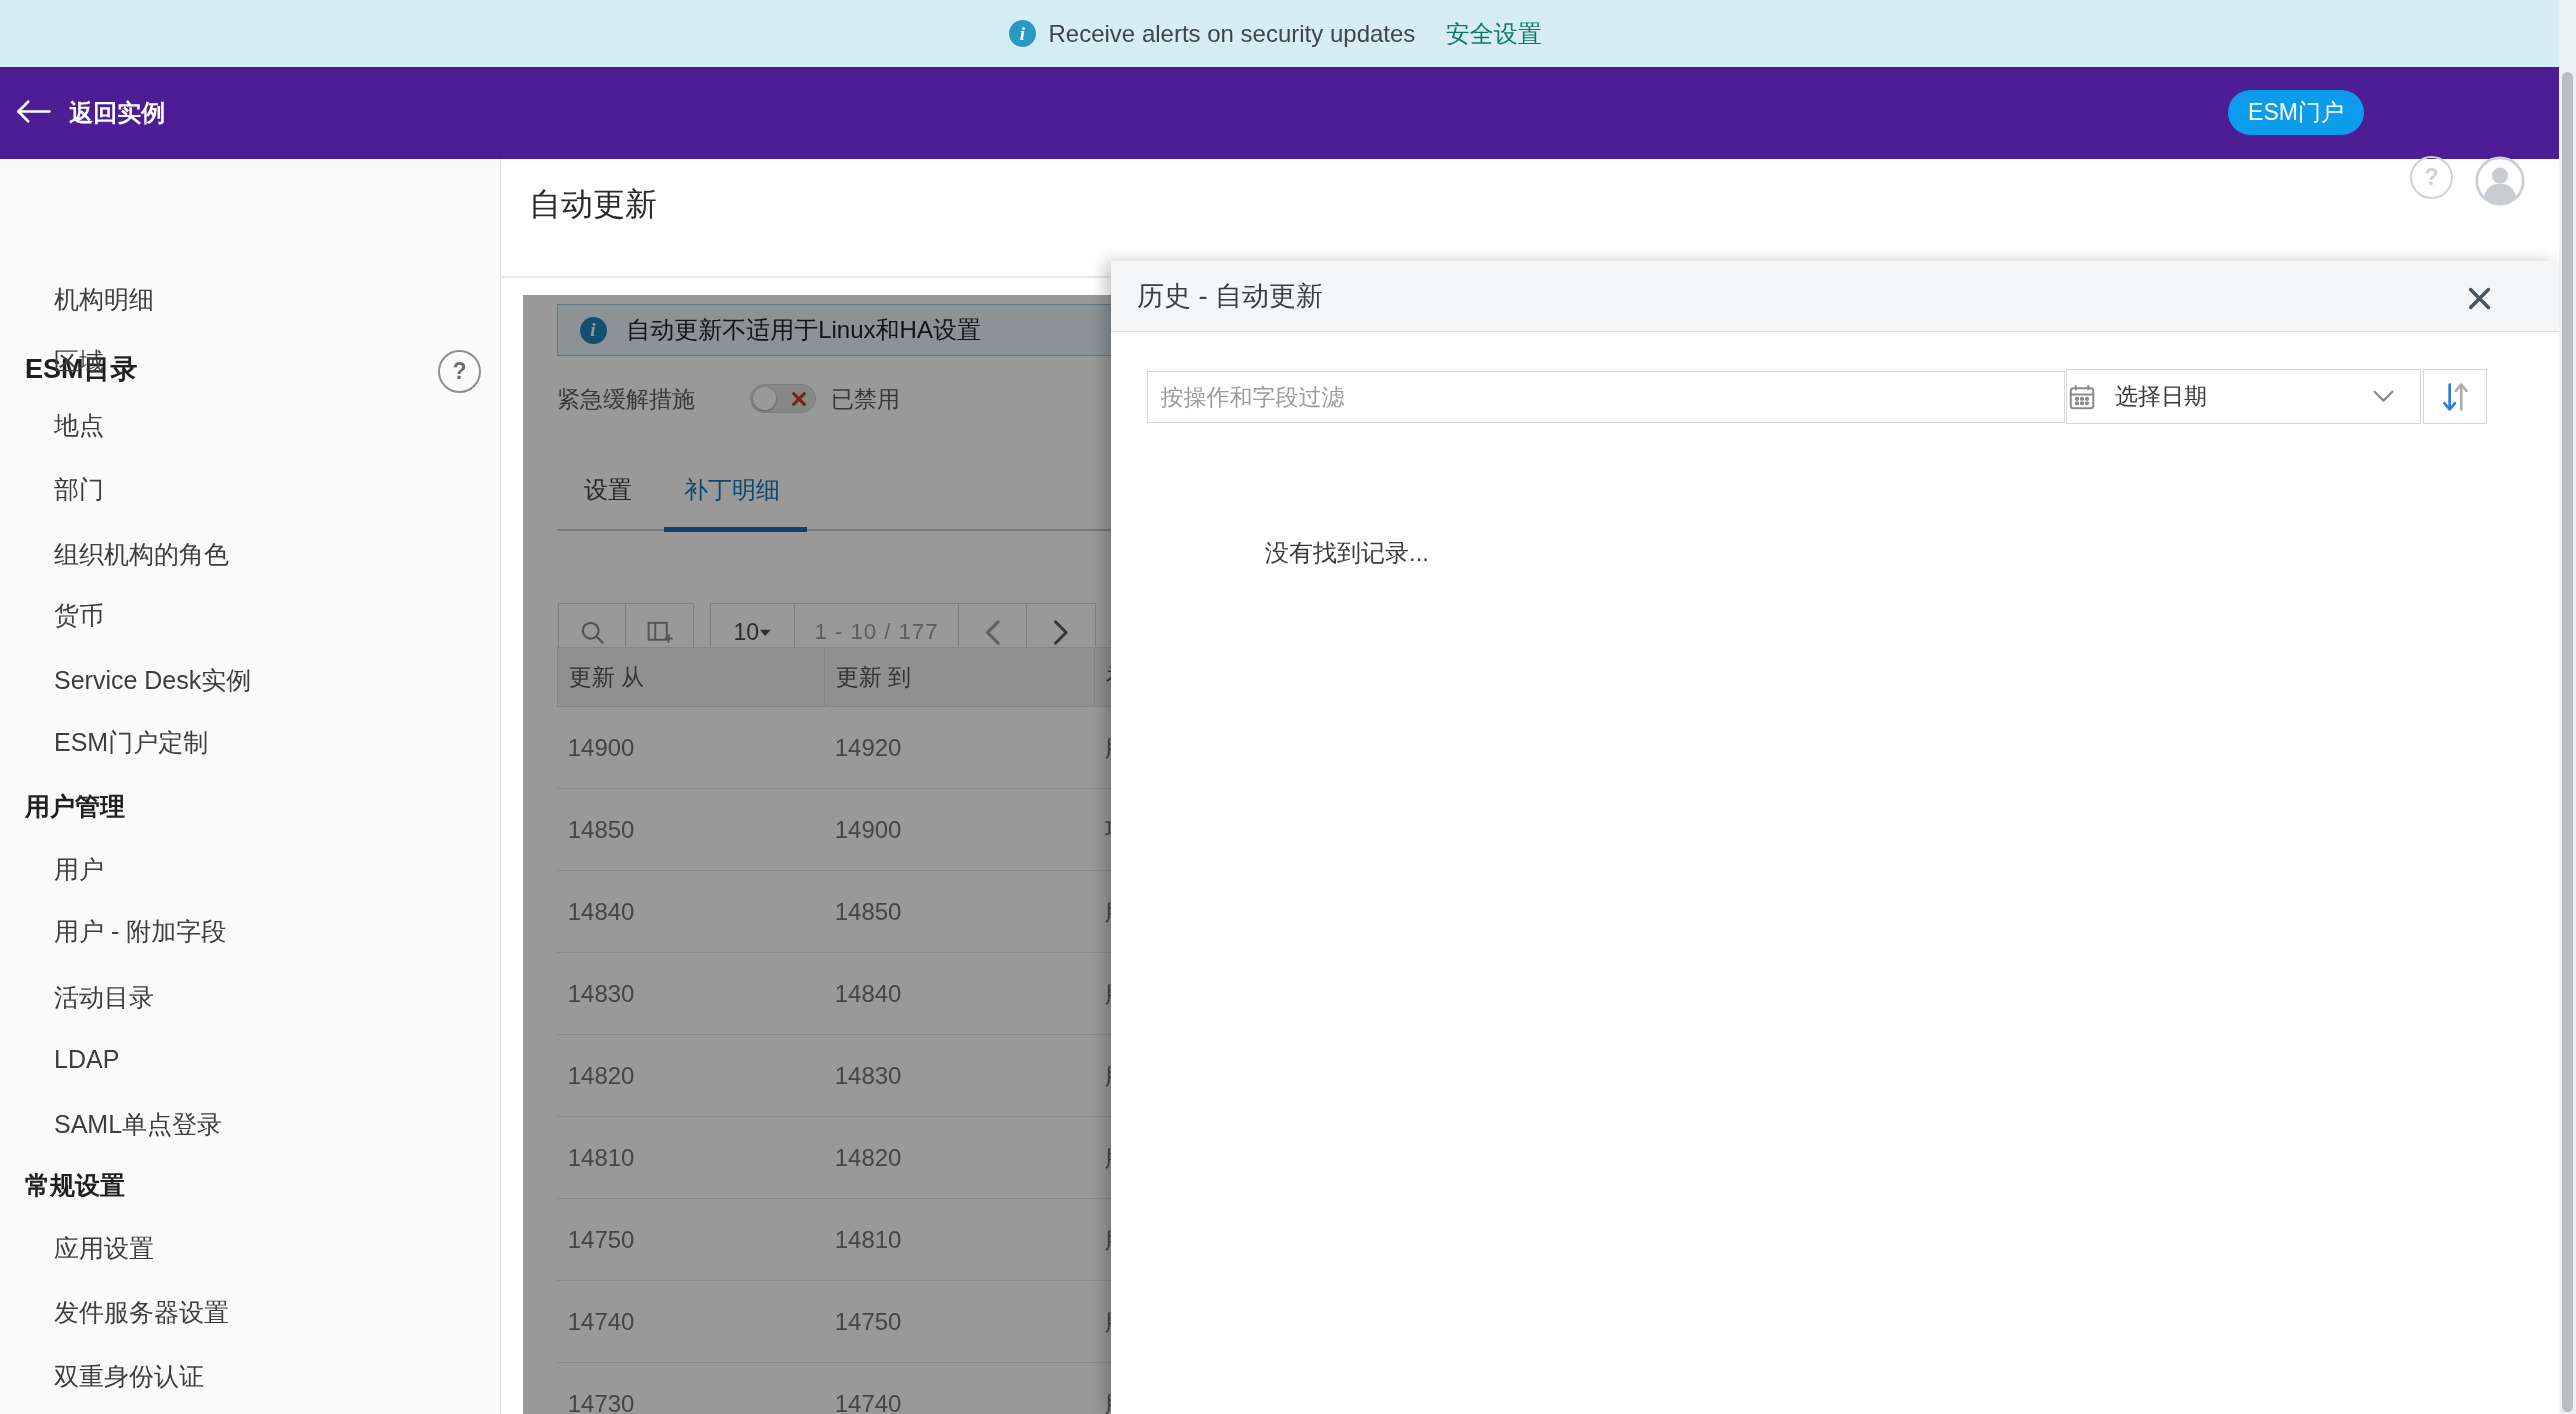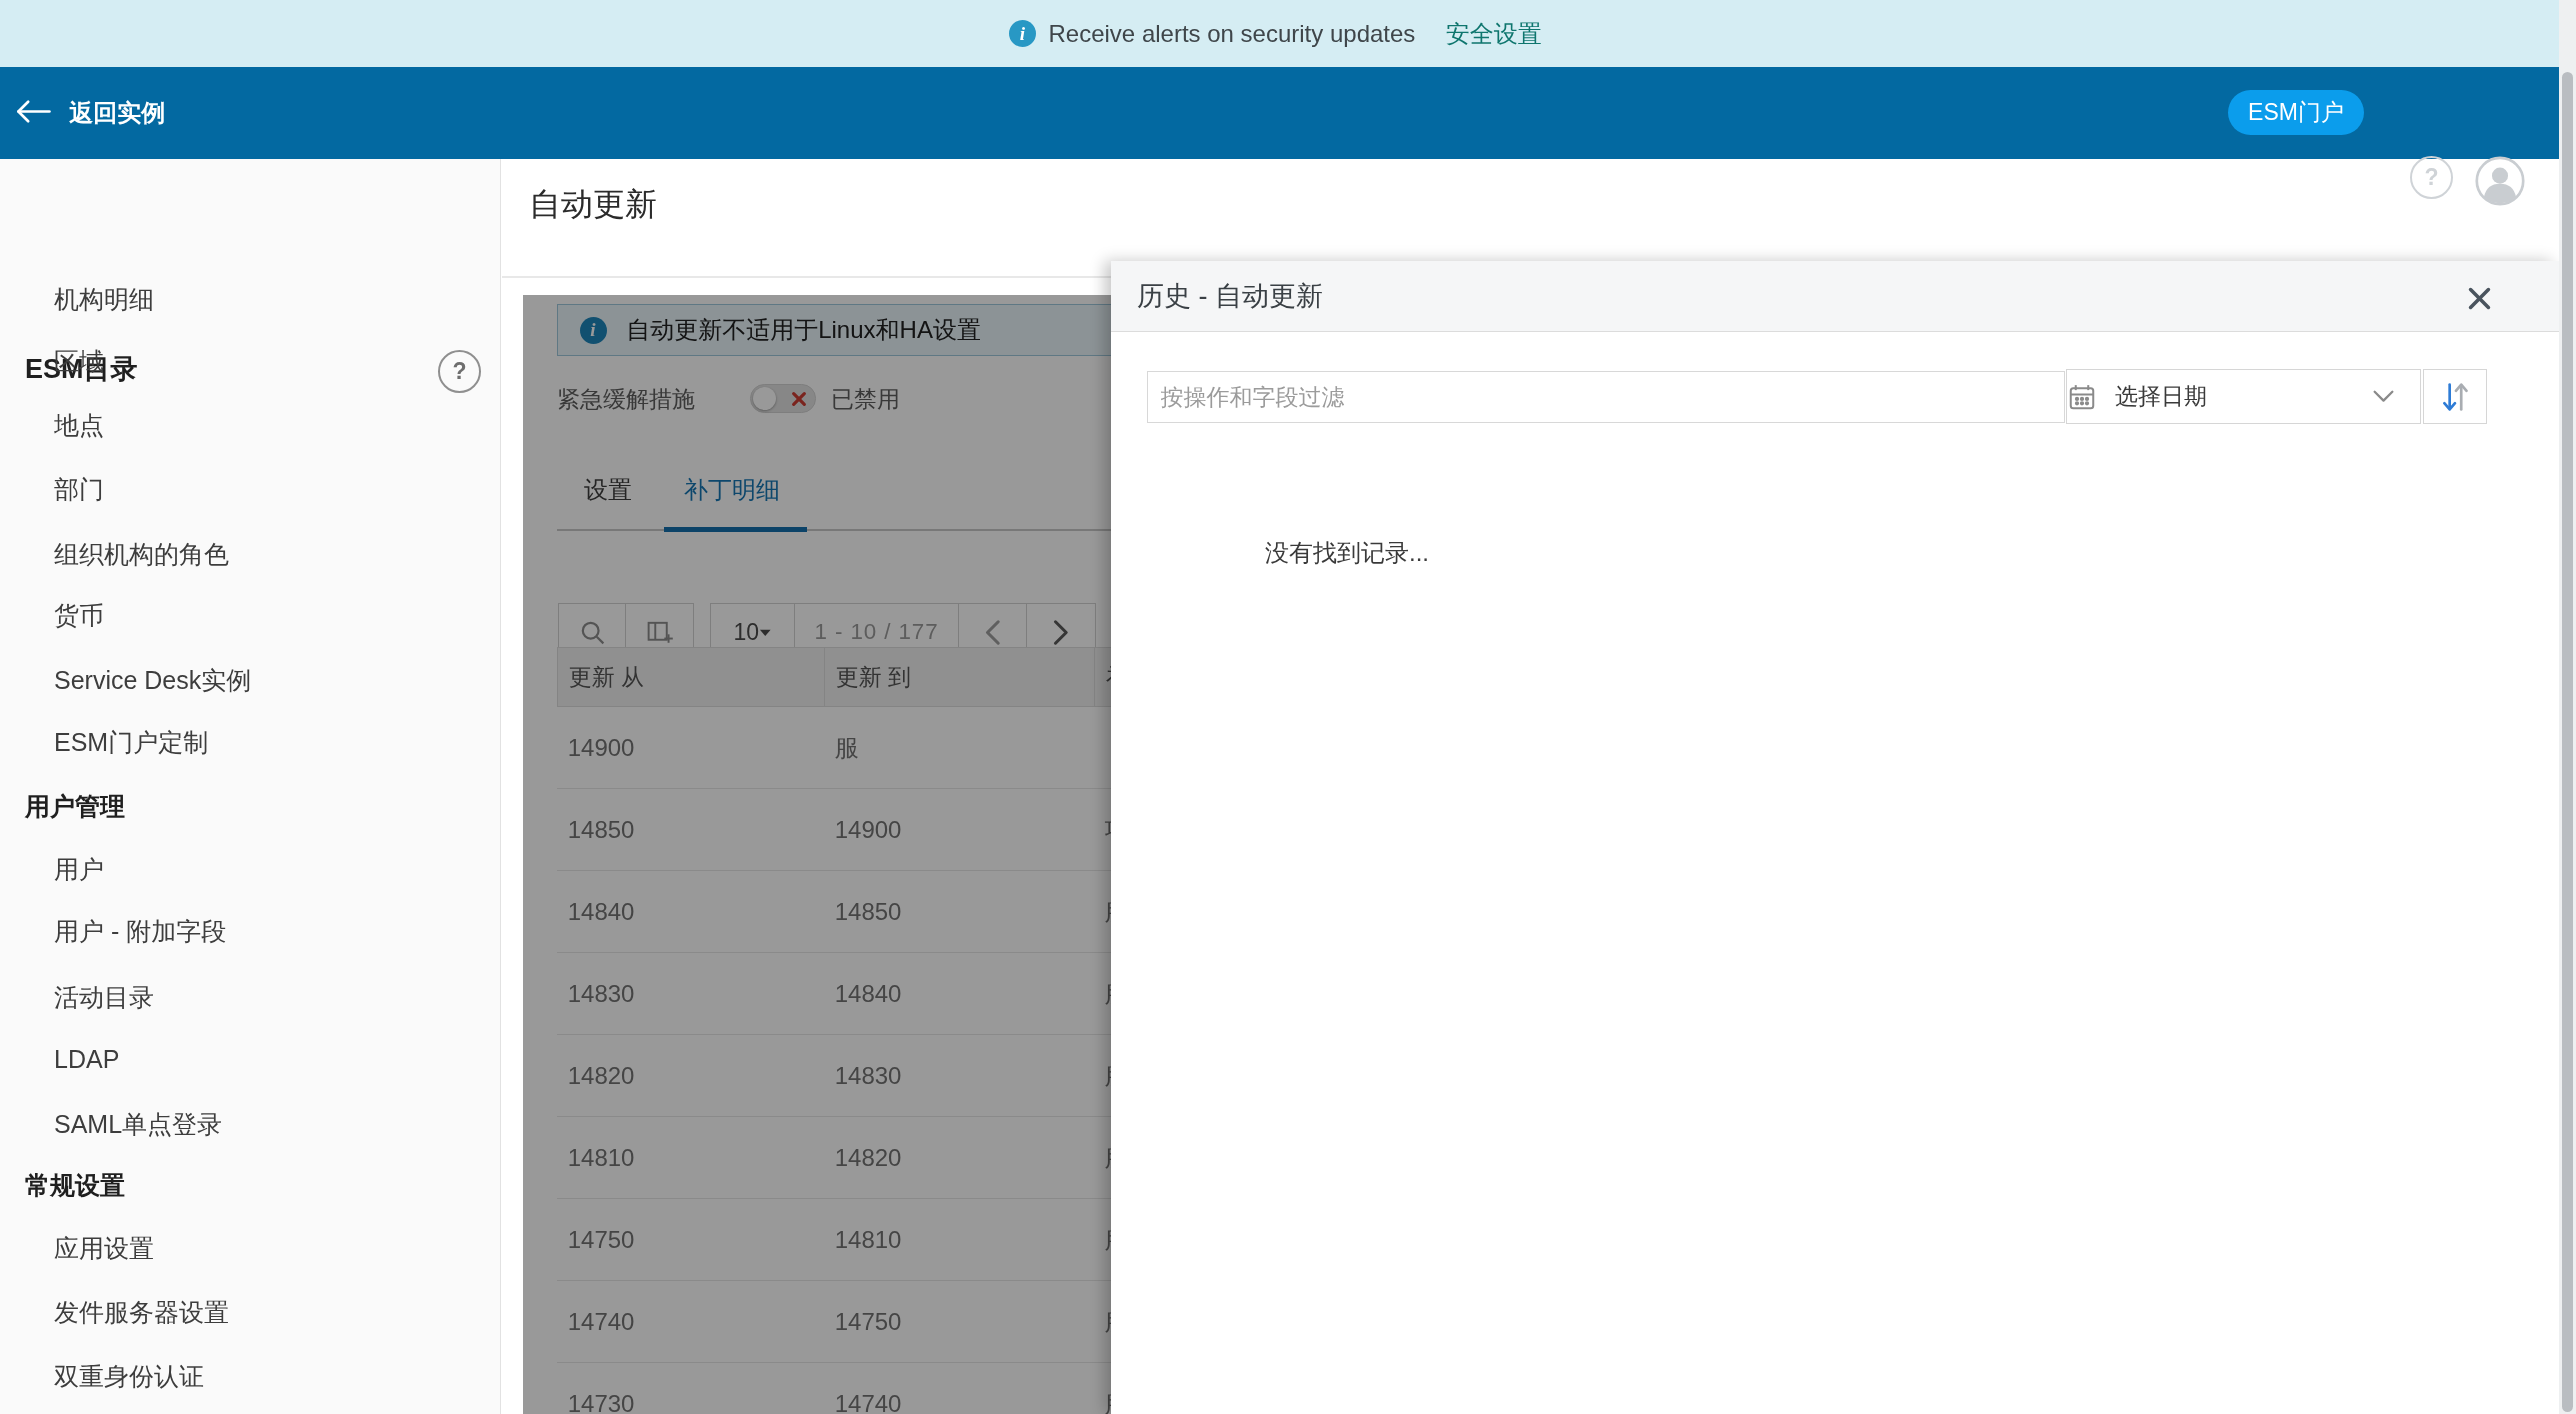--- a/index.html
+++ b/index.html
@@ -12,21 +12,21 @@
   
   .sec-banner{left:0;top:0;width:2576px;height:67px;background:#d5edf3;}
   .sec-banner-inner{position:absolute;left:1009px;top:0;height:67px;display:flex;align-items:center;gap:12.5px;}
   .info-dot{width:27px;height:27px;border-radius:50%;background:#2898c4;color:#fff;
     font-family:"Liberation Serif",serif;font-style:italic;font-weight:bold;font-size:19px;
     display:flex;align-items:center;justify-content:center;}
   .sec-banner-text{font-size:24px;color:#3f464a;}
   .sec-banner-link{font-size:24px;color:#0f766e;margin-left:18px;}
 
   
-  .appbar{left:0;top:67px;width:2576px;height:92px;background:#0369a1;}
+  .appbar{left:0;top:67px;width:2576px;height:92px;background:#4c1d95;}
   .back-wrap{position:absolute;left:14.3px;top:0;height:92px;display:flex;align-items:center;gap:16px;cursor:pointer;}
   .back-label{color:#fff;font-size:24px;font-weight:bold;}
   .portal-btn{position:absolute;left:2228px;top:23px;width:136px;height:45px;border-radius:23px;
     background:#0b9dec;color:#fff;font-size:23px;display:flex;align-items:center;justify-content:center;}
   .ring-icon{position:absolute;top:89px;width:39px;height:39px;border:2.7px solid #cfd3d7;border-radius:50%;
     color:#cfd3d7;font-size:23px;font-weight:bold;display:flex;align-items:center;justify-content:center;}
 
   
   .sidebar{left:0;top:159px;width:501px;height:1255px;background:#fafafa;border-right:0.9px solid #e2e2e2;box-sizing:border-box;}
   .sb-heading{position:absolute;left:25px;top:192px;font-size:27px;font-weight:bold;color:#1f1f1f;}
@@ -219,20 +219,21 @@
 
   <div class="tbl-header">
     <div class="th-cell c1">更新 从</div>
     <div class="th-cell c2">更新 到</div>
     <div class="th-cell c3">补</div>
   </div>
 
   <div class="tbl-body">
     <div class="tbl-row">
       <div class="td-cell c1">14900</div>
+      <div class="td-cell c2">14920</div>
       <div class="td-cell c3">服</div>
     </div>
     <div class="tbl-row">
       <div class="td-cell c1">14850</div>
       <div class="td-cell c2">14900</div>
       <div class="td-cell c3">项</div>
     </div>
     <div class="tbl-row">
       <div class="td-cell c1">14840</div>
       <div class="td-cell c2">14850</div>

